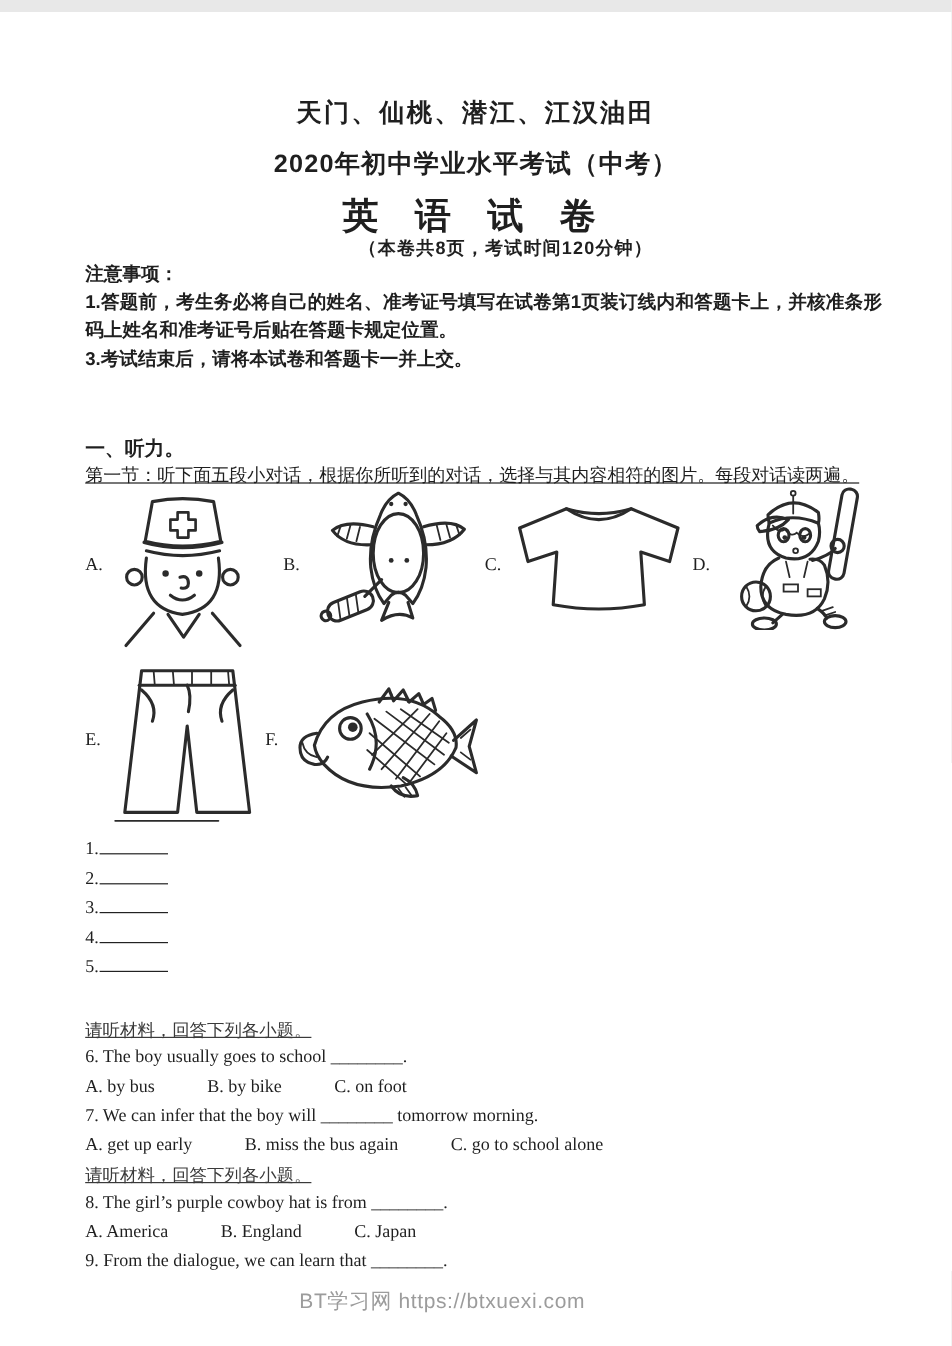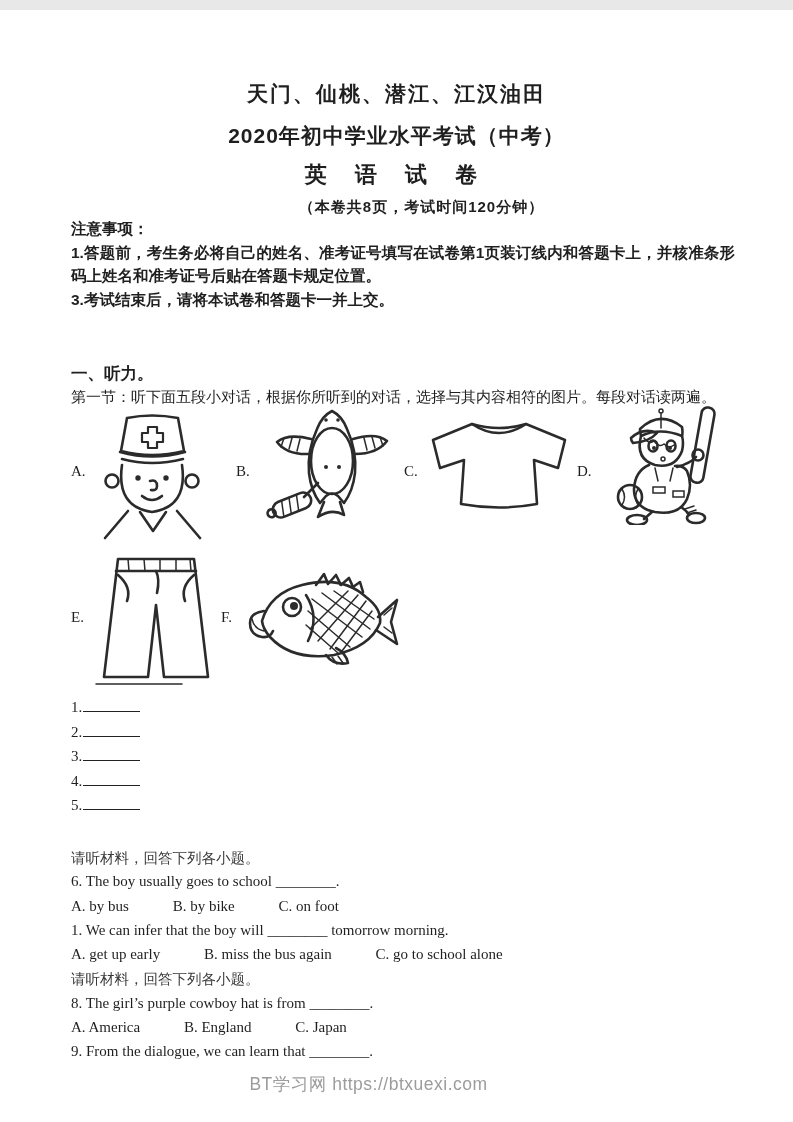--- a/index.html
+++ b/index.html
@@ -4,24 +4,24 @@
 <style>
   html,body{margin:0;padding:0;background:#e8e8e8;}
   .page{
     position:relative;width:793px;height:1122px;margin:10px auto;
     background:#ffffff;overflow:hidden;color:#1f1f1f;
     font-family:"Liberation Serif","DejaVu Serif",serif;
   }
   .abs{position:absolute;}
   .center{left:0;width:793px;text-align:center;}
   .cn-bold{font-family:"Liberation Sans","DejaVu Sans",sans-serif;font-weight:700;}
-  .cn{font-family:"Liberation Serif","DejaVu Serif",serif;}
+  .cn{font-family:"Liberation Serif","DejaVu Serif",serif;text-decoration:underline;}
   .t-main{font-size:21px;letter-spacing:2px;}
   .t-sub{font-size:21px;letter-spacing:1px;}
-  .t-subject{font-size:22px;letter-spacing:11px;}
+  .t-subject{font-size:30px;letter-spacing:11px;}
   .t-info{font-size:15px;letter-spacing:1px;}
   .notice{left:71px;width:664px;font-size:15.5px;line-height:23.5px;text-align:justify;}
   .notice p{margin:0;}
   .sec-head{left:71px;font-size:16.5px;}
   .part1{left:71px;width:684px;font-size:15px;line-height:21px;}
   .pics{left:0;top:395px;width:793px;height:290px;}
   .pic-label{position:absolute;font-size:15px;}
   .pic-img{position:absolute;}
   .blanks{left:71px;top:686px;width:300px;font-size:15px;}
   .blank-row{height:24.5px;}
@@ -175,21 +175,21 @@
 
 
   <div class="abs qa">
     <div class="qa-line prompt cn">请听材料，回答下列各小题。</div>
     <div class="qa-line">6. The boy usually goes to school ________.</div>
     <div class="qa-line options">
       <span>A. by bus</span>
       <span>B. by bike</span>
       <span>C. on foot</span>
     </div>
-    <div class="qa-line">1. We can infer that the boy will ________ tomorrow morning.</div>
+    <div class="qa-line">7. We can infer that the boy will ________ tomorrow morning.</div>
     <div class="qa-line options">
       <span>A. get up early</span>
       <span>B. miss the bus again</span>
       <span>C. go to school alone</span>
     </div>
     <div class="qa-line prompt cn">请听材料，回答下列各小题。</div>
     <div class="qa-line">8. The girl’s purple cowboy hat is from ________.</div>
     <div class="qa-line options">
       <span>A. America</span>
       <span>B. England</span>

